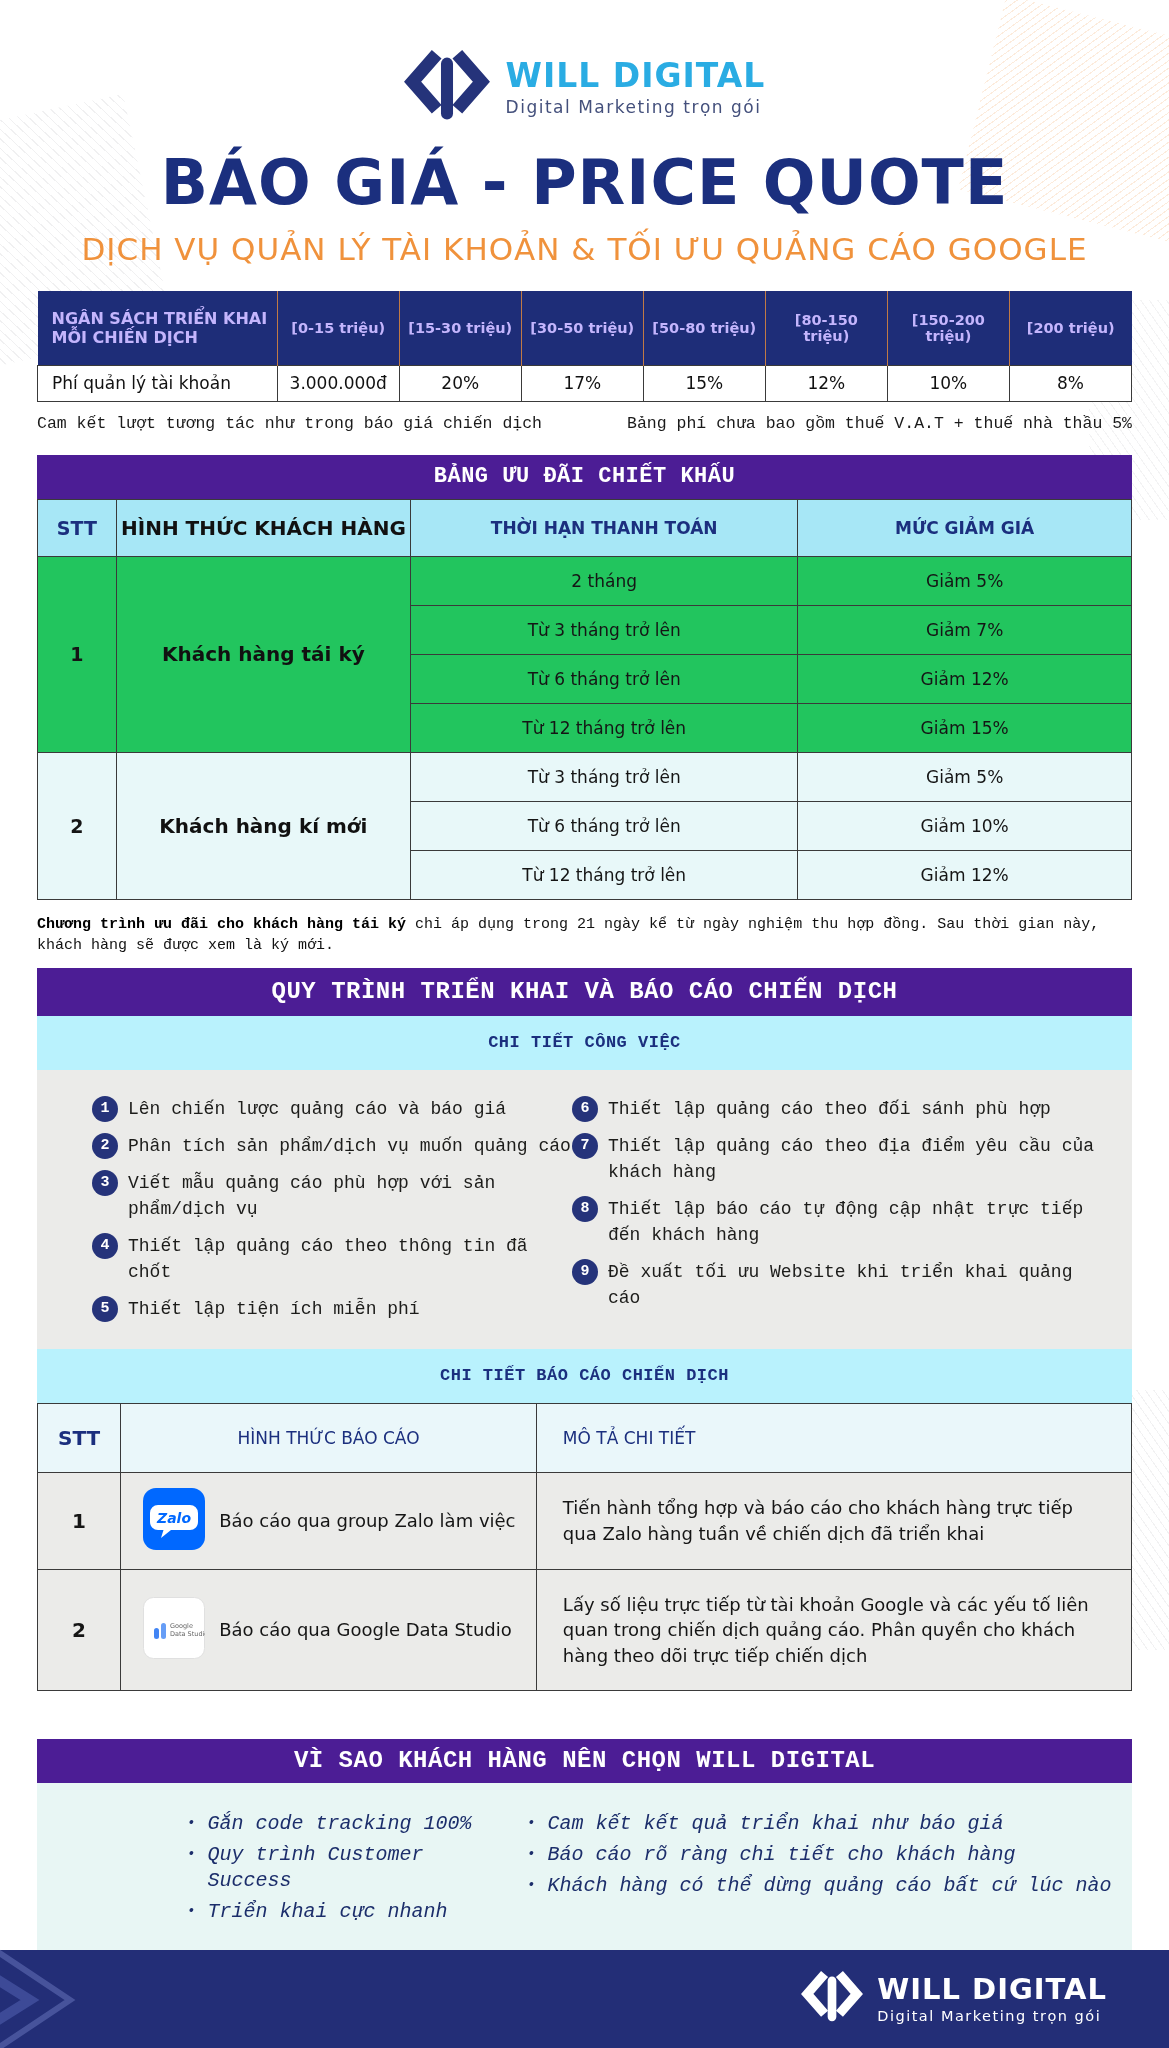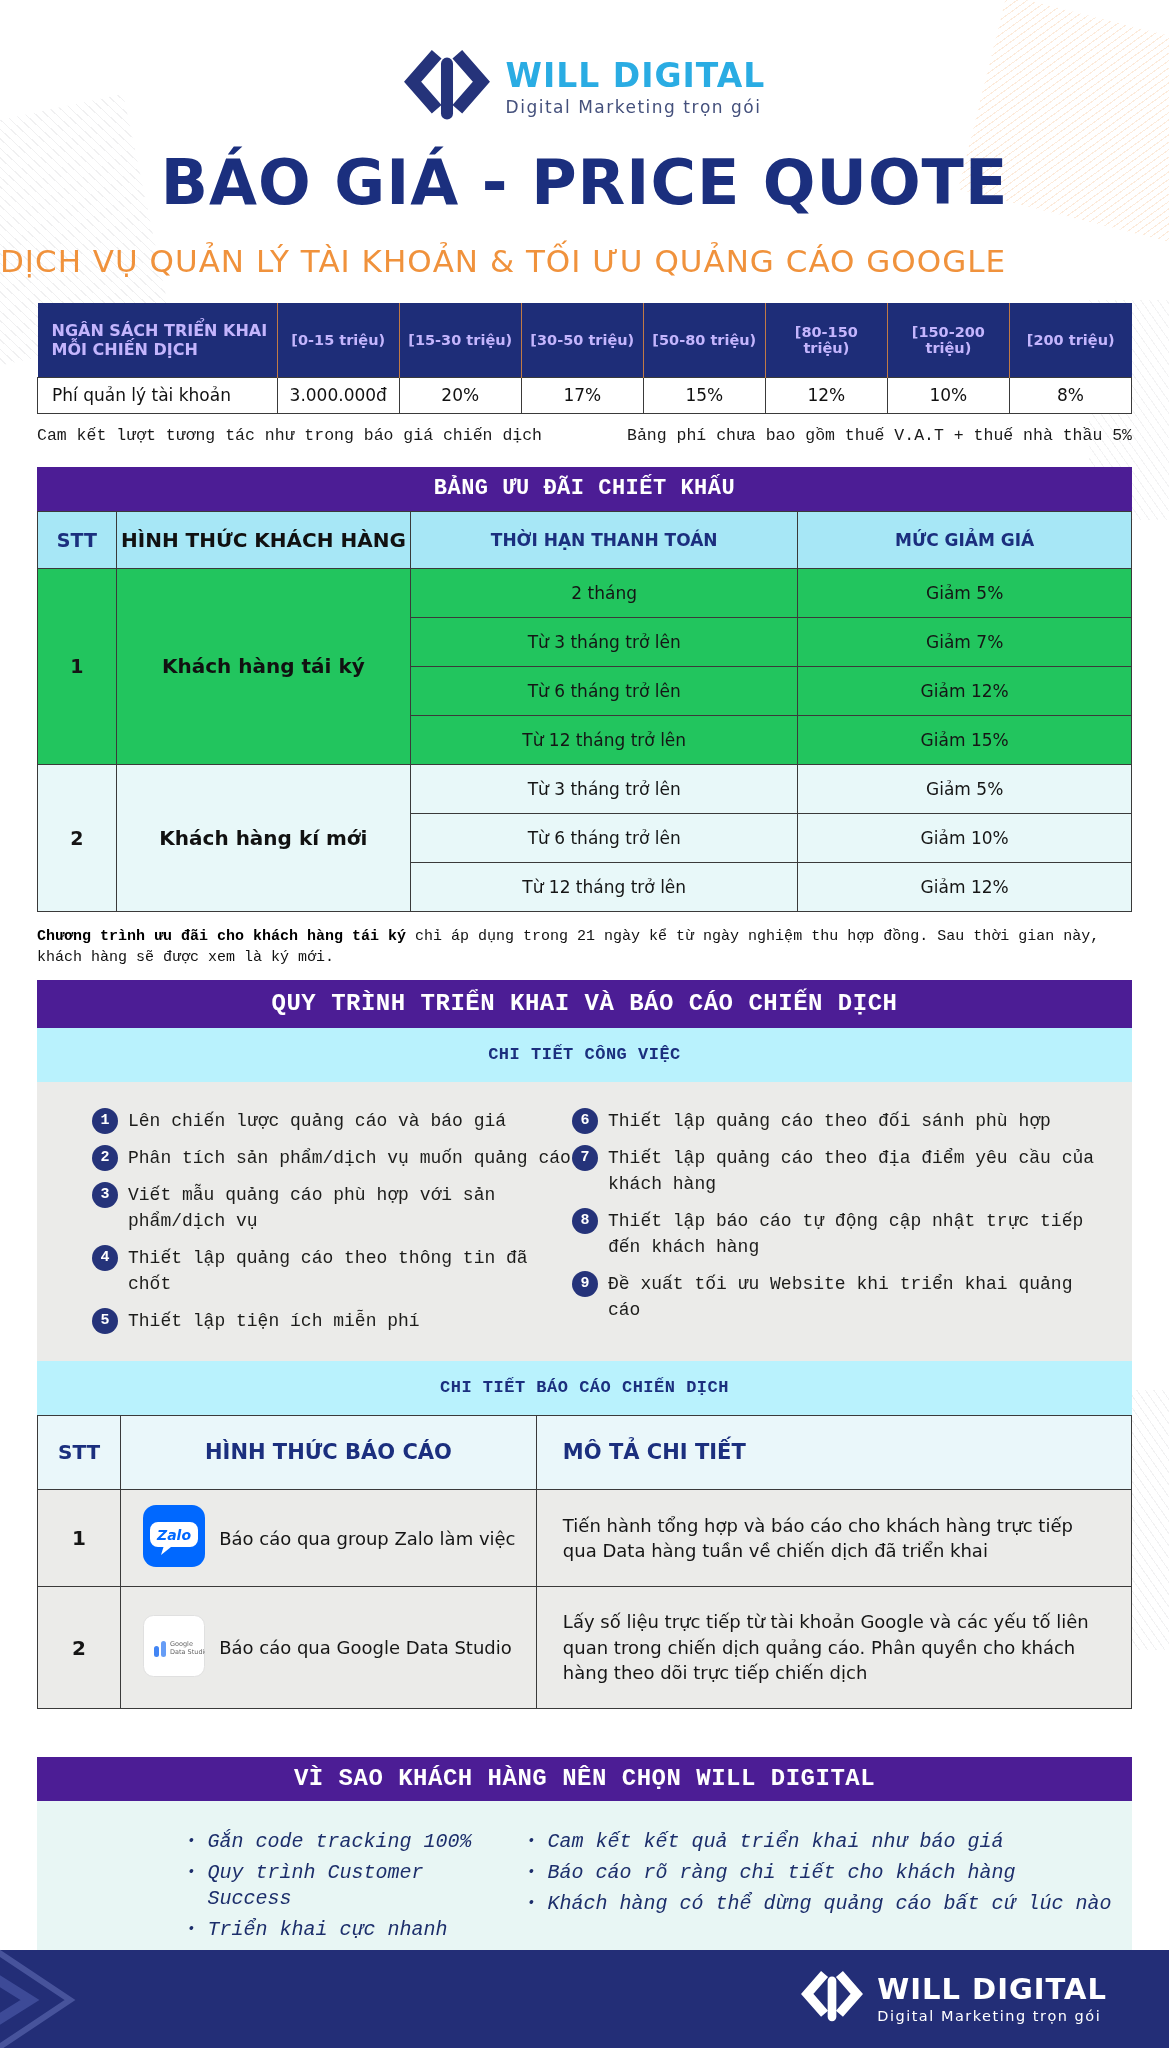--- a/index.html
+++ b/index.html
@@ -18,21 +18,21 @@
   .deco-cl { right:120px; top:1780px; width:220px; height:190px; opacity:.3; }
 
   .wrap { width:1095px; margin:0 auto;font-family:Liberation Mono, monospace; }
 
   
   .logo-row { display:flex; justify-content:center; align-items:center; padding-top:40px; height:136px; gap:16px; }
   .logo-text .brand-name { font-size:33px; font-weight:bold; color:#2aace3; letter-spacing:1px; line-height:1.05; }
   .logo-text .brand-tag { font-size:17px; color:#44507c; letter-spacing:1.5px; margin-top:3px; }
 
   .doc-title { text-align:center; margin-top:10px; font-size:62px; font-weight:bold; color:#1b2f7e; letter-spacing:1px; }
-  .doc-subtitle { text-align:left; margin-top:24px; font-size:31px; color:#f0923c; letter-spacing:1px; }
+  .doc-subtitle { text-align:center; margin-top:12px; font-size:31px; color:#f0923c; letter-spacing:1px; }
 
   
   table { border-collapse:collapse; table-layout:fixed; }
   .pricing-table { width:1095px; margin:24px auto 0; }
   .pricing-table th { background:#1e2d78; color:#c4b5fd; font-weight:bold; font-size:14.5px; height:74px; border-left:1px solid #c07a45; text-align:center; padding:4px; }
   .pricing-table th:first-child { border-left:none; text-align:left; font-size:16px; padding-left:14px; }
   .pricing-table td { border:1px solid #3a3a3a; font-size:17px; color:#111; height:36px; text-align:center; background:#fff; }
   .pricing-table td:first-child { text-align:left; padding-left:14px; }
   .col-budget { width:21.9%; } .col-r { width:11.15%; }
 
@@ -59,21 +59,21 @@
   .cyan-bar { background:#b9f2fd; color:#1b2f7e; font-weight:bold; text-align:center; height:54px; line-height:54px; font-size:17px; letter-spacing:.5px; }
   .steps-box { background:#ebebe9; padding:26px 20px 16px 55px; display:flex; }
   .steps-col-left { width:480px; }
   .steps-col-right { flex:1; }
   .step { display:flex; align-items:flex-start; margin-bottom:11px; }
   .step-num { flex:0 0 26px; height:26px; border-radius:50%; background:#25337a; color:#fff; font-size:15px; font-weight:bold; text-align:center; line-height:26px; margin-right:10px; }
   .step-text { font-size:18px; color:#1c1c1a; line-height:26px; }
 
   
   .report-table { width:1095px; margin:0 auto; }
-  .report-table th { background:#eaf7fa; color:#1b2f7e; font-weight:bold; font-size:21px; height:46px; border:1px solid #3a3a3a; text-align:center; }
+  .report-table th { background:#eaf7fa; color:#1b2f7e; font-weight:normal; font-size:17px; height:46px; border:1px solid #3a3a3a; text-align:center; }
   .report-table td { border:1px solid #3a3a3a; background:#ebebe9; height:97px; font-size:18px; color:#151515; }
   .report-table .c-rstt { width:7.6%; text-align:center; font-weight:bold; font-size:20px; }
   .report-table .c-method { width:38%; }
   .report-table .c-desc { width:54.4%; padding:22px 26px; line-height:1.42; text-align:left;margin-top:37px; }
   .method-cell { display:flex; align-items:center; gap:14px; padding-left:22px; }
   .method-label { font-size:18px; color:#151515; }
 
   
   .why-title { margin-top:48px; height:44px; line-height:44px; font-size:24px; letter-spacing:.5px; }
   .why-box { background:#e8f6f4; padding:28px 0 36px; display:flex; }
@@ -273,21 +273,21 @@
             <span>
               <svg width="62" height="62" viewBox="0 0 62 62">
                 <rect width="62" height="62" rx="13" fill="#0068ff"></rect>
                 <path d="M15 17 h32 a8 8 0 0 1 8 8 v9 a8 8 0 0 1 -8 8 h-19 l-10 8 2.5-8 h-5.5 a8 8 0 0 1 -8 -8 v-9 a8 8 0 0 1 8 -8 z" fill="#ffffff"></path>
                 <text x="31" y="35" text-anchor="middle" font-size="14" font-style="italic" font-weight="bold" fill="#0068ff" font-family="DejaVu Sans, sans-serif">Zalo</text>
               </svg>
             </span>
             <span class="method-label">Báo cáo qua group Zalo làm việc</span>
           </div>
         </td>
-        <td class="c-desc">Tiến hành tổng hợp và báo cáo cho khách hàng trực tiếp qua Data hàng tuần về chiến dịch đã triển khai</td>
+        <td class="c-desc">Tiến hành tổng hợp và báo cáo cho khách hàng trực tiếp qua Zalo hàng tuần về chiến dịch đã triển khai</td>
       </tr>
       <tr>
         <td class="c-rstt">2</td>
         <td class="c-method">
           <div class="method-cell">
             <span>
               <svg width="62" height="62" viewBox="0 0 62 62">
                 <rect x="0.5" y="0.5" width="61" height="61" rx="10" fill="#ffffff" stroke="#e0e0e0"></rect>
                 <rect x="11" y="31" width="5" height="11" rx="2.5" fill="#4285f4"></rect>
                 <rect x="18" y="26" width="5" height="16" rx="2.5" fill="#669df6"></rect>

